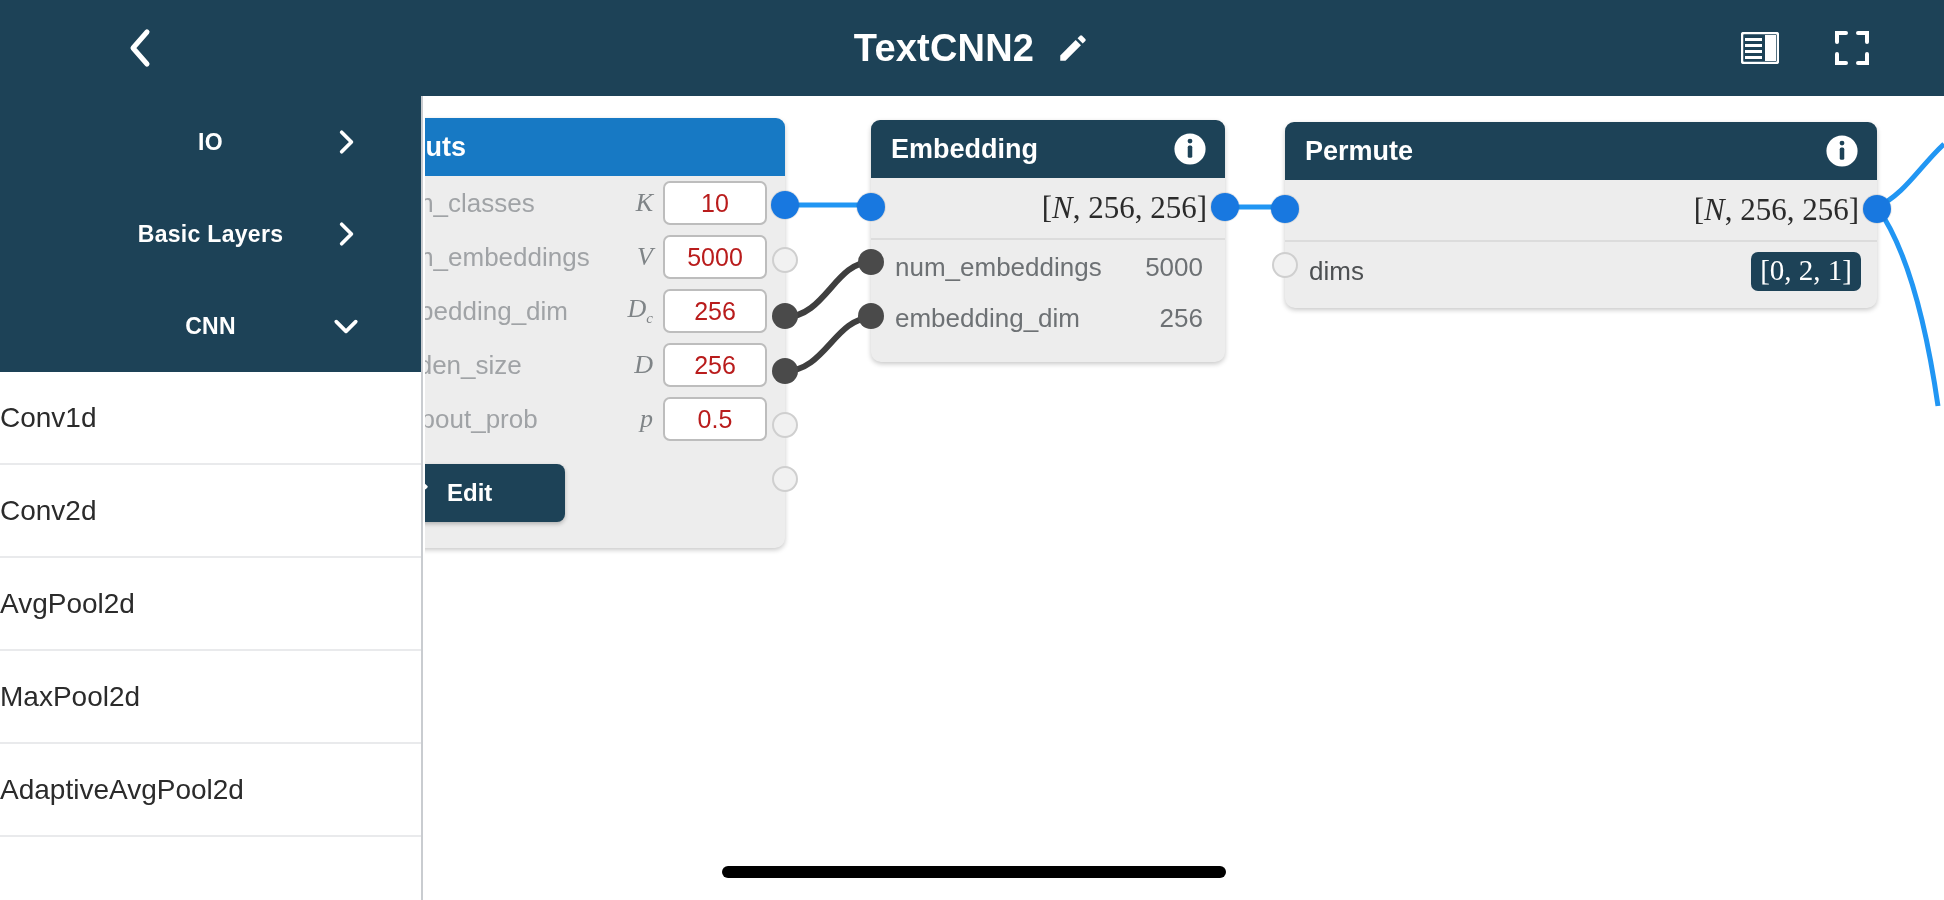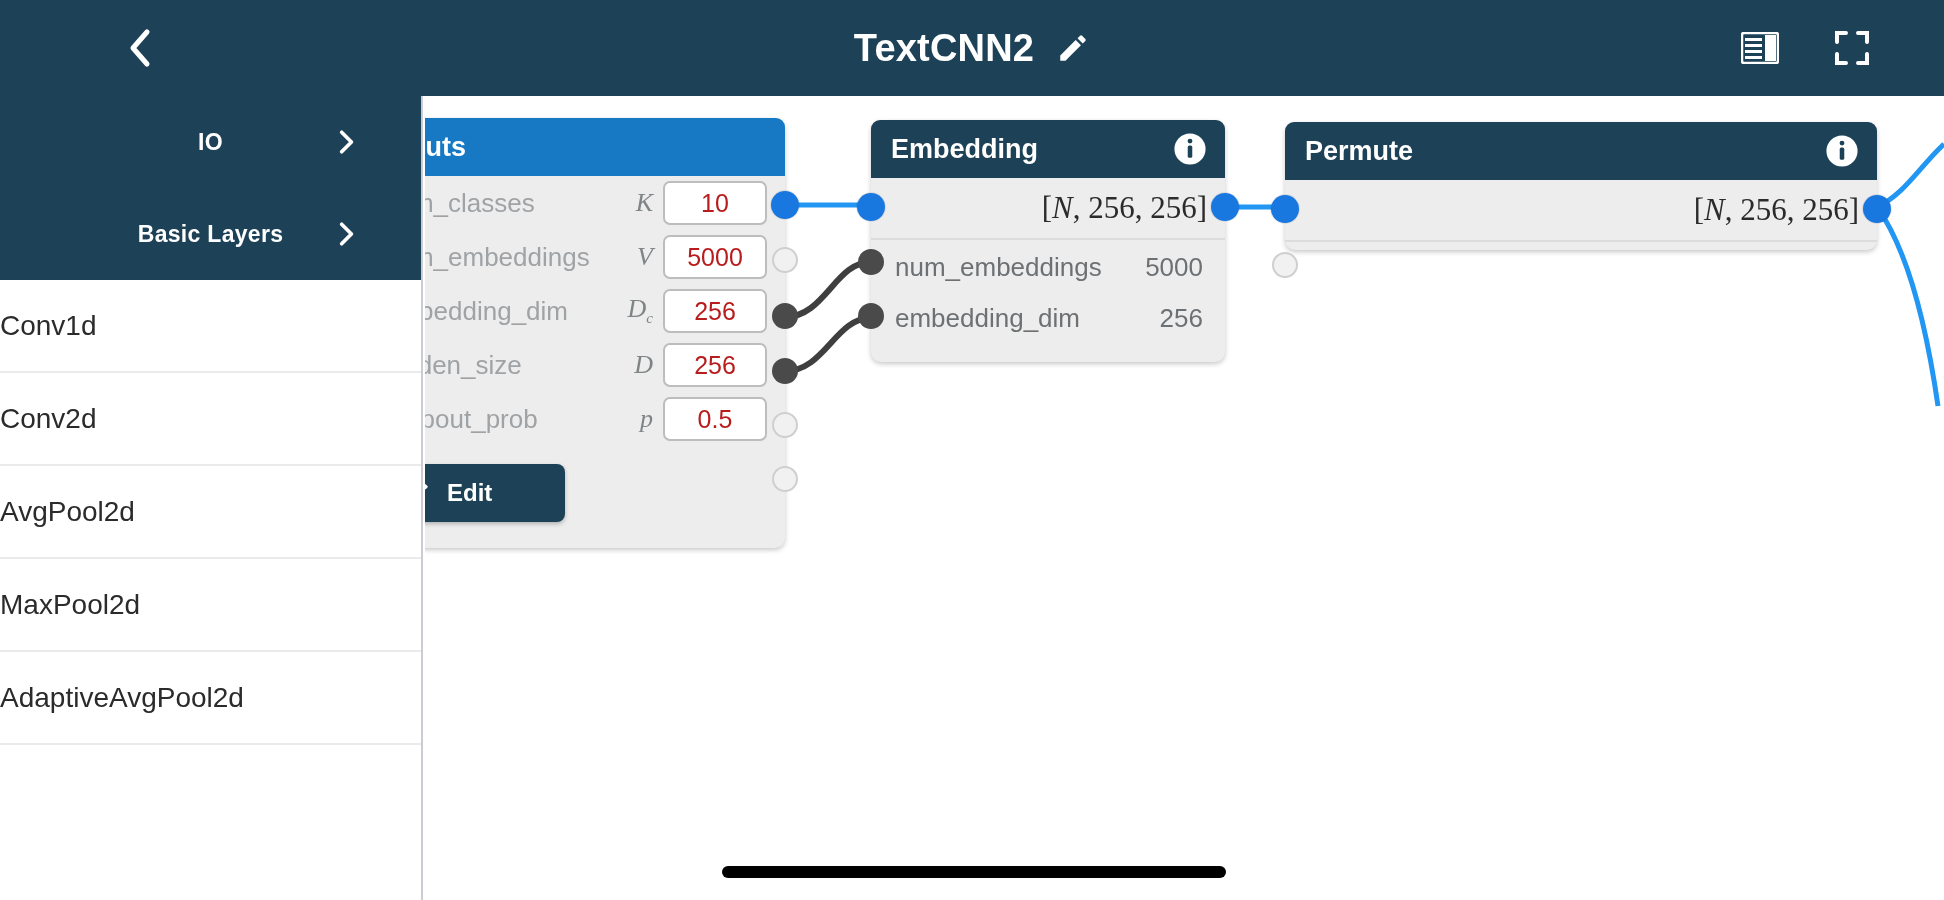--- a/index.html
+++ b/index.html
@@ -263,20 +263,26 @@
       </svg>
     </div>
 
     <div class="cat-head">
       <span class="cat-label">Basic Layers</span>
       <svg class="chev" viewBox="0 0 24 24">
         <polyline points="8,3 17,12 8,21" fill="none" stroke="#ffffff" stroke-width="3.4" stroke-linecap="round" stroke-linejoin="round"></polyline>
       </svg>
     </div>
 
+    <div class="cat-head">
+      <span class="cat-label">CNN</span>
+      <svg class="chev" viewBox="0 0 24 24">
+        <polyline points="3,8 12,17 21,8" fill="none" stroke="#ffffff" stroke-width="3.4" stroke-linecap="round" stroke-linejoin="round"></polyline>
+      </svg>
+    </div>
 
     <div class="cat-list">
       <div class="cat-item">
         <span>Conv1d</span>
       </div>
       <div class="cat-item">
         <span>Conv2d</span>
       </div>
       <div class="cat-item">
         <span>AvgPool2d</span>
@@ -394,20 +400,24 @@
         <svg class="info-icon" viewBox="0 0 24 24">
           <circle cx="12" cy="12" r="11" fill="#ffffff"></circle>
           <circle cx="12" cy="6.4" r="1.7" fill="#1d4257"></circle>
           <rect x="10.4" y="9.6" width="3.2" height="8.6" rx="1.1" fill="#1d4257"></rect>
         </svg>
       </div>
       <div class="node-body">
         <div class="shape-row">
           <span class="shape-plain">[<i>N</i>, 256, 256]</span>
         </div>
+        <div class="dims-row">
+          <span class="dims-name">dims</span>
+          <span class="shape-badge">[0, 2, 1]</span>
+        </div>
         <div style="height:8px;"></div>
       </div>
       <div class="port in-blue" style="left:-14px; top:73px;"></div>
       <div class="port out-blue" style="left:578px; top:73px;"></div>
       <div class="port param-empty" style="left:-13px; top:130px;"></div>
     </div>
 
     <div class="hscroll" style="left:297px; top:770px; width:504px;"></div>
   </div>
 

